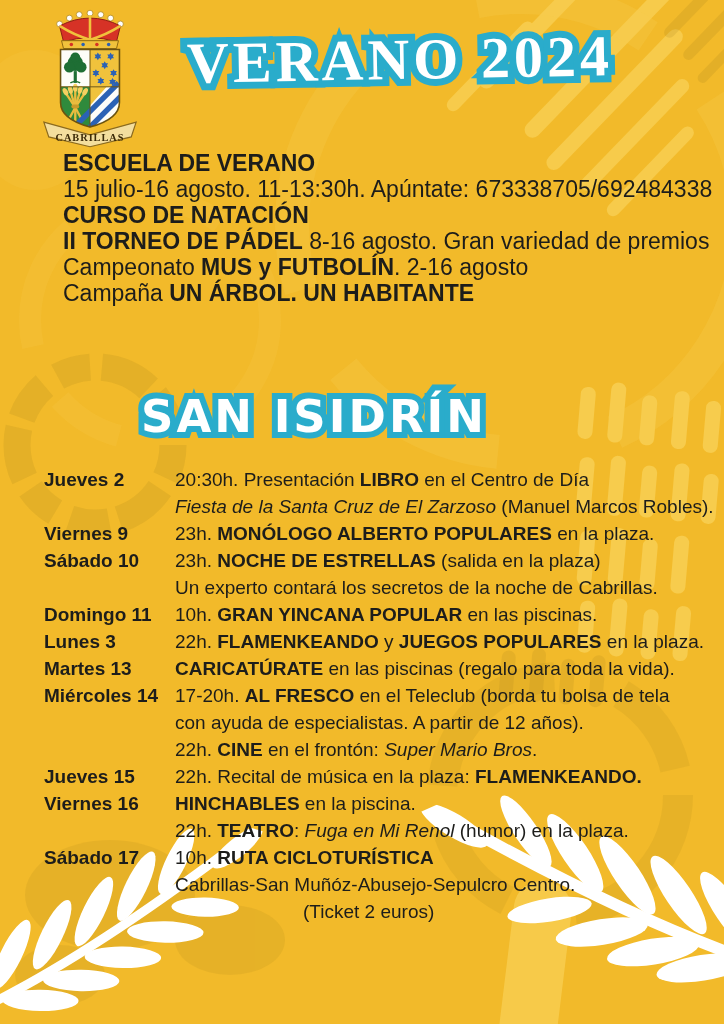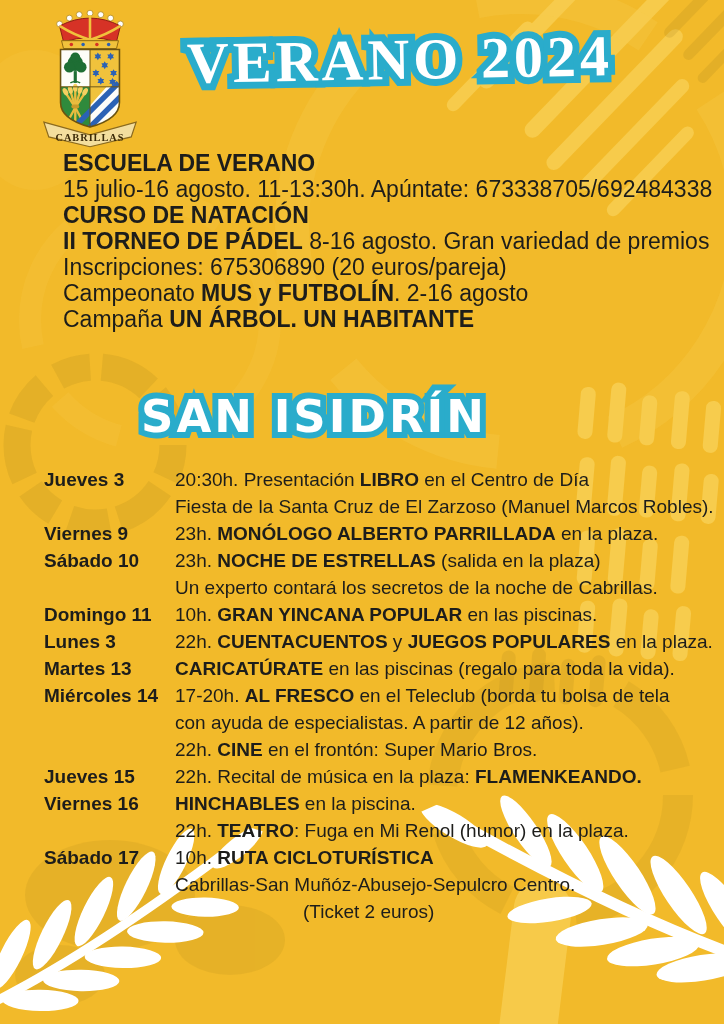--- a/index.html
+++ b/index.html
@@ -31,21 +31,21 @@
 
   
   .schedule{position:absolute;left:44px;top:466px;width:666px;
             display:grid;grid-template-columns:131px 1fr;
             font-size:19px;line-height:27px;}
   .schedule .day{font-weight:700;}
   .schedule .line{white-space:nowrap;}
   .schedule .line.center{padding-left:128px;white-space:normal;}
 
   .b{font-weight:700;}
-  .i{}
+  .i{font-style:italic;}
 
   
   .leaf-left{position:absolute;left:-28px;bottom:-38px;width:270px;height:270px;
              transform:rotate(16deg);z-index:1;}
   .leaf-right{position:absolute;right:-46px;bottom:-26px;width:310px;height:310px;
               transform:rotate(-24deg) scaleX(-1);z-index:1;}
 </style>
 </head>
 <body>
 
@@ -203,54 +203,53 @@
       <span class="stroke">VERANO 2024</span>
       <span class="fill">VERANO 2024</span>
     </span>
   </div>
 
   <div class="info">
       <div class="line"><span class="b">ESCUELA DE VERANO</span></div>
       <div class="line"><span>15 julio-16 agosto. 11-13:30h. Apúntate: 673338705/692484338</span></div>
       <div class="line"><span class="b">CURSO DE NATACIÓN</span></div>
       <div class="line"><span class="b">II TORNEO DE PÁDEL</span><span> 8-16 agosto. Gran variedad de premios</span></div>
-      <div class="line"><span>Inscripciones: 675306890 (20 euros/pareja)</span></div>
       <div class="line"><span>Campeonato </span><span class="b">MUS y FUTBOLÍN</span><span>. 2-16 agosto</span></div>
       <div class="line"><span>Campaña </span><span class="b">UN ÁRBOL. UN HABITANTE</span></div>
     </div>
 
   <div class="section-title">
     <span class="wrap">
       <span class="stroke">SAN ISIDRÍN</span>
       <span class="fill">SAN ISIDRÍN</span>
     </span>
   </div>
 
   <div class="schedule">
-      <div class="day">Jueves 3</div>
+      <div class="day">Jueves 2</div>
       <div class="desc">
         <div class="line"><span>20:30h. Presentación </span><span class="b">LIBRO</span><span> en el Centro de Día</span></div>
         <div class="line"><span class="i">Fiesta de la Santa Cruz de El Zarzoso</span><span> (Manuel Marcos Robles).</span></div>
       </div>
       <div class="day">Viernes 9</div>
       <div class="desc">
-        <div class="line"><span>23h. </span><span class="b">MONÓLOGO ALBERTO PARRILLADA</span><span> en la plaza.</span></div>
+        <div class="line"><span>23h. </span><span class="b">MONÓLOGO ALBERTO POPULARES</span><span> en la plaza.</span></div>
       </div>
       <div class="day">Sábado 10</div>
       <div class="desc">
         <div class="line"><span>23h. </span><span class="b">NOCHE DE ESTRELLAS</span><span> (salida en la plaza)</span></div>
         <div class="line"><span>Un experto contará los secretos de la noche de Cabrillas.</span></div>
       </div>
       <div class="day">Domingo 11</div>
       <div class="desc">
         <div class="line"><span>10h. </span><span class="b">GRAN YINCANA POPULAR</span><span> en las piscinas.</span></div>
       </div>
       <div class="day">Lunes 3</div>
       <div class="desc">
-        <div class="line"><span>22h. </span><span class="b">CUENTACUENTOS</span><span> y </span><span class="b">JUEGOS POPULARES</span><span> en la plaza.</span></div>
+        <div class="line"><span>22h. </span><span class="b">FLAMENKEANDO</span><span> y </span><span class="b">JUEGOS POPULARES</span><span> en la plaza.</span></div>
       </div>
       <div class="day">Martes 13</div>
       <div class="desc">
         <div class="line"><span class="b">CARICATÚRATE</span><span> en las piscinas (regalo para toda la vida).</span></div>
       </div>
       <div class="day">Miércoles 14</div>
       <div class="desc">
         <div class="line"><span>17-20h. </span><span class="b">AL FRESCO</span><span> en el Teleclub (borda tu bolsa de tela</span></div>
         <div class="line"><span>con ayuda de especialistas. A partir de 12 años).</span></div>
         <div class="line"><span>22h. </span><span class="b">CINE</span><span> en el frontón: </span><span class="i">Super Mario Bros</span><span>.</span></div>

